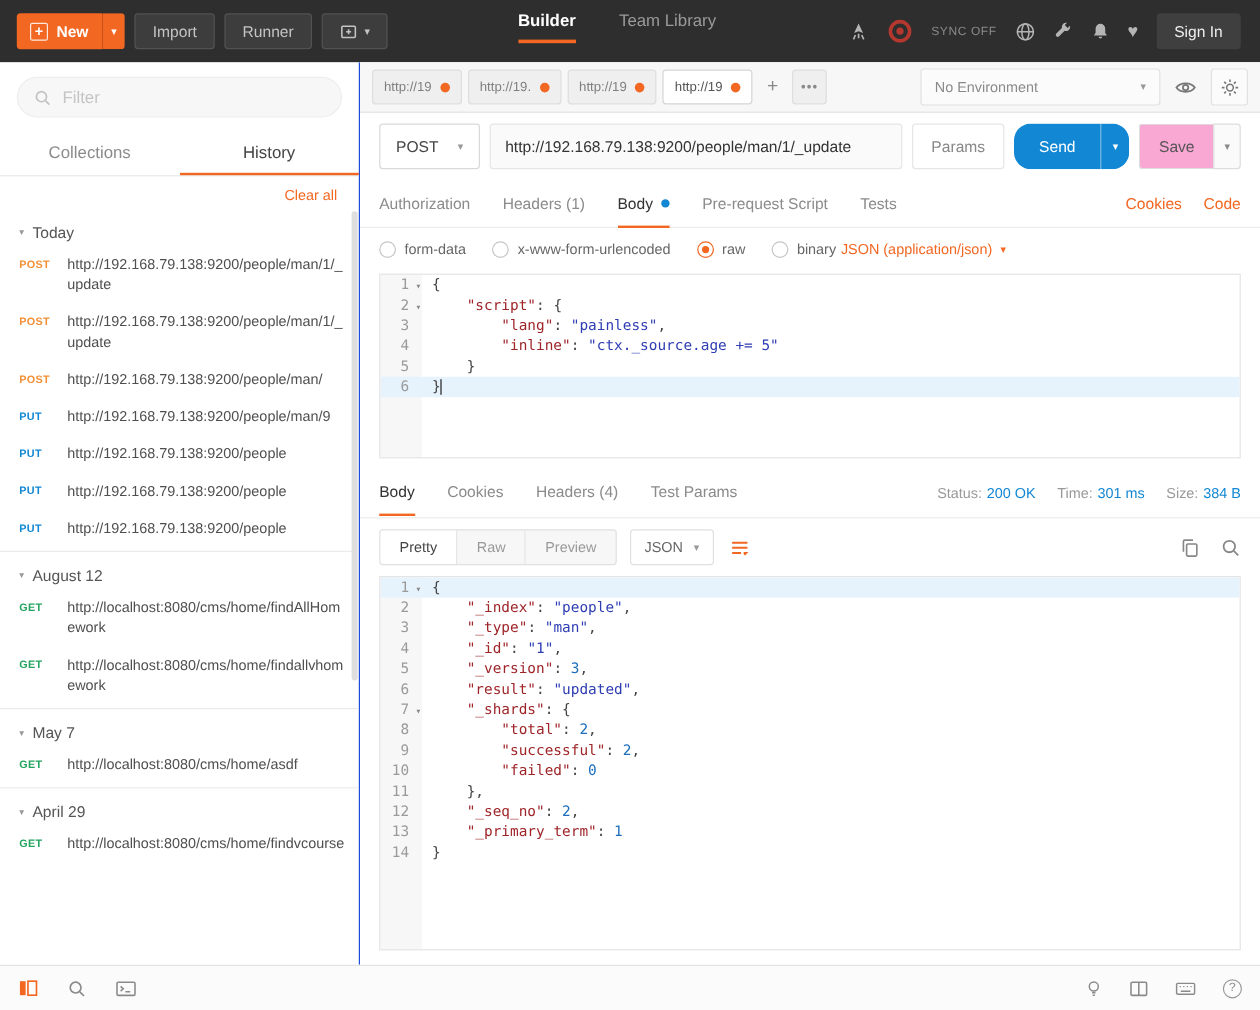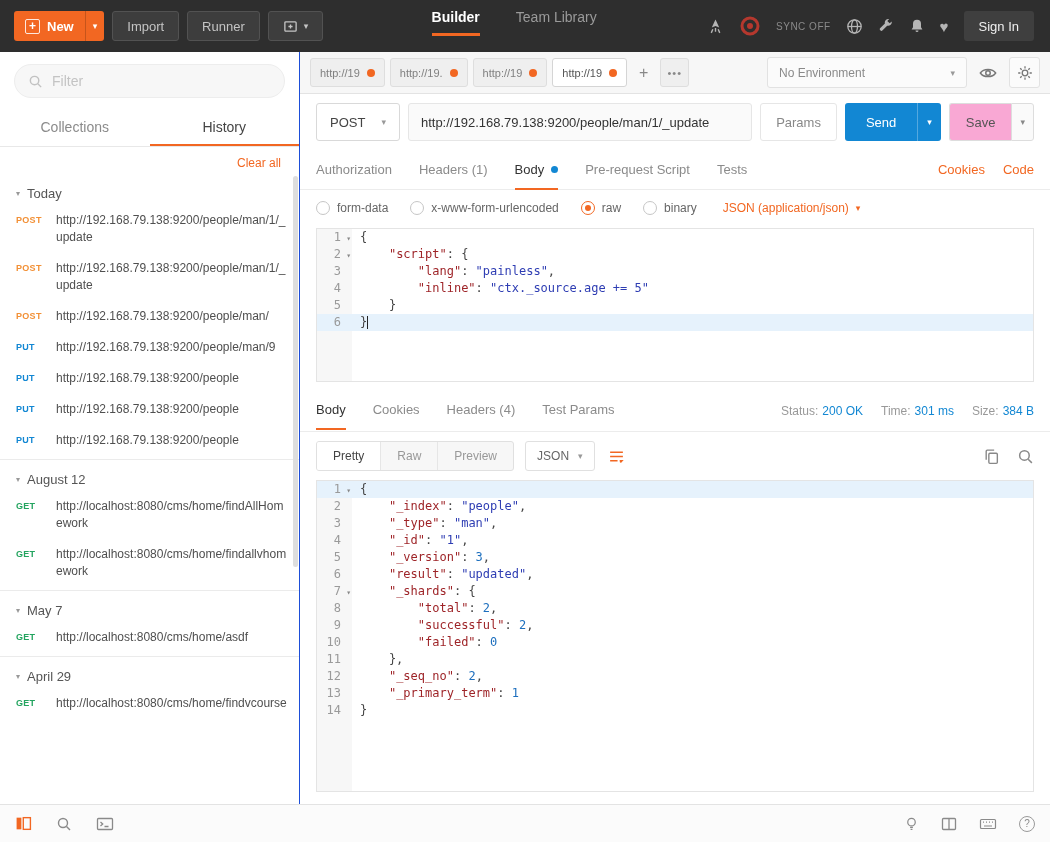--- a/index.html
+++ b/index.html
@@ -62,37 +62,37 @@
 .env-select{display:flex;align-items:center;justify-content:space-between;width:200px;height:31px;background:#fbfbfb;border:1px solid #e2e2e2;border-radius:3px;padding:0 11px;color:#8a8a8a;font-size:12px;cursor:pointer}
 .caret{font-size:9px;color:#999}
 .eye-btn{color:#777;cursor:pointer;display:flex}
 .gear-box{width:31px;height:31px;border:1px solid #e2e2e2;border-radius:3px;display:flex;align-items:center;justify-content:center;color:#777;background:#fbfbfb;cursor:pointer}
 
 
 .url-row{display:flex;align-items:center;gap:8px;padding:9px 16px}
 .method-select{display:flex;align-items:center;gap:16px;height:38px;padding:0 13px;border:1px solid #d9d9d9;border-radius:3px;background:#fff;font-size:13px;color:#444;cursor:pointer}
 .url-input{flex:1;height:38px;border:1px solid #e6e6e6;background:#fafafa;border-radius:3px;padding:0 12px;font-size:13px;color:#333;outline:none;font-family:inherit;min-width:0}
 .params-btn{height:38px;padding:0 15px;background:#fff;border:1px solid #e6e6e6;border-radius:3px;color:#888;font-size:13px;cursor:pointer;font-family:inherit}
-.send-group{display:flex;height:38px;border-radius:3px;overflow:hidden;cursor:pointer}
+.send-group{display:flex;height:38px;border-radius:14px;overflow:hidden;cursor:pointer}
 .send-main{background:#1287d3;color:#fff;display:flex;align-items:center;padding:0 21px;font-size:13px}
 .send-caret{background:#1287d3;color:#fff;display:flex;align-items:center;padding:0 9px;border-left:1px solid rgba(255,255,255,.28);font-size:9px}
 .save-group{display:flex;height:38px;cursor:pointer}
 .save-main{background:#f9a8d4;border:1px solid #ddd;border-right:none;border-radius:3px 0 0 3px;color:#555;padding:0 16px;display:flex;align-items:center;font-size:13px}
 .save-caret{border:1px solid #ddd;border-radius:0 3px 3px 0;padding:0 8px;display:flex;align-items:center;color:#888;background:#fafafa;font-size:9px}
 
 
 .req-tabs{display:flex;align-items:center;padding:0 16px;border-bottom:1px solid #ececec;height:40px;flex:0 0 40px}
 .req-tab{color:#8b8b8b;font-size:13px;height:40px;display:flex;align-items:center;gap:7px;border-bottom:2px solid transparent;cursor:pointer;white-space:nowrap}
 .req-tab.active{color:#333;border-bottom-color:#f26722}
 .blue-dot{width:7px;height:7px;border-radius:50%;background:#1287d3}
 .req-links{margin-left:auto;display:flex;gap:18px}
 .req-link{color:#f26722;font-size:13px;cursor:pointer}
 
 
-.mode-row{display:flex;align-items:center;gap:22px;padding:10px 16px;flex:0 0 36px}
+.mode-row{display:flex;align-items:center;padding:10px 16px;flex:0 0 36px}
 .radio-wrap{display:flex;align-items:center;gap:7px;cursor:pointer}
 .radio{width:14px;height:14px;border-radius:50%;border:1px solid #c6c6c6;background:#fff;position:relative;flex:0 0 14px}
 .radio.checked{border-color:#f26722}
 .radio.checked::after{content:"";position:absolute;inset:3px;border-radius:50%;background:#f26722}
 .radio-label{color:#666;font-size:12px}
 .ctype{color:#f26722;font-size:12px;display:flex;gap:7px;align-items:center;cursor:pointer;margin-left:4px}
 .ctype .caret{color:#f26722}
 
 
 .editor{margin:2px 16px 0;border:1px solid #e4e4e4;background:linear-gradient(to right,#f7f7f7 35px,#fff 35px);height:154px;overflow:hidden;font-family:"DejaVu Sans Mono",monospace;font-size:12px;line-height:17px}

